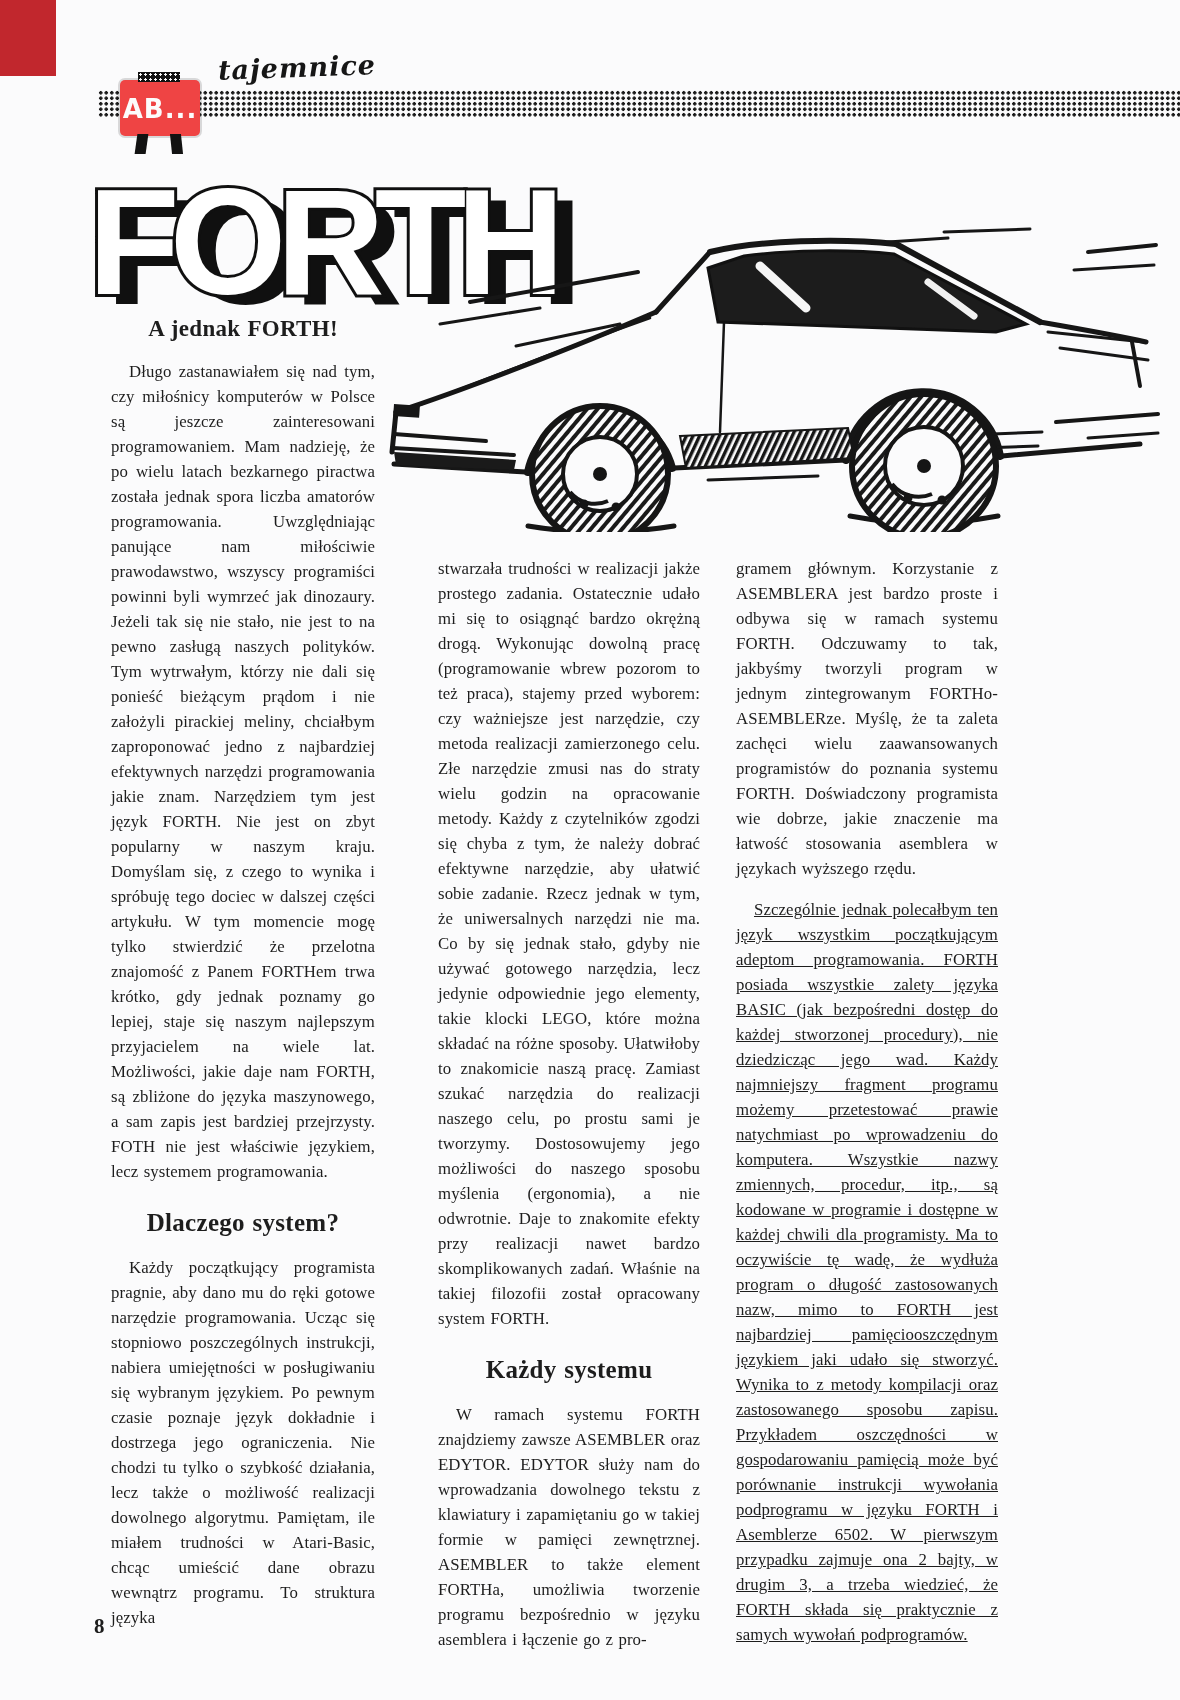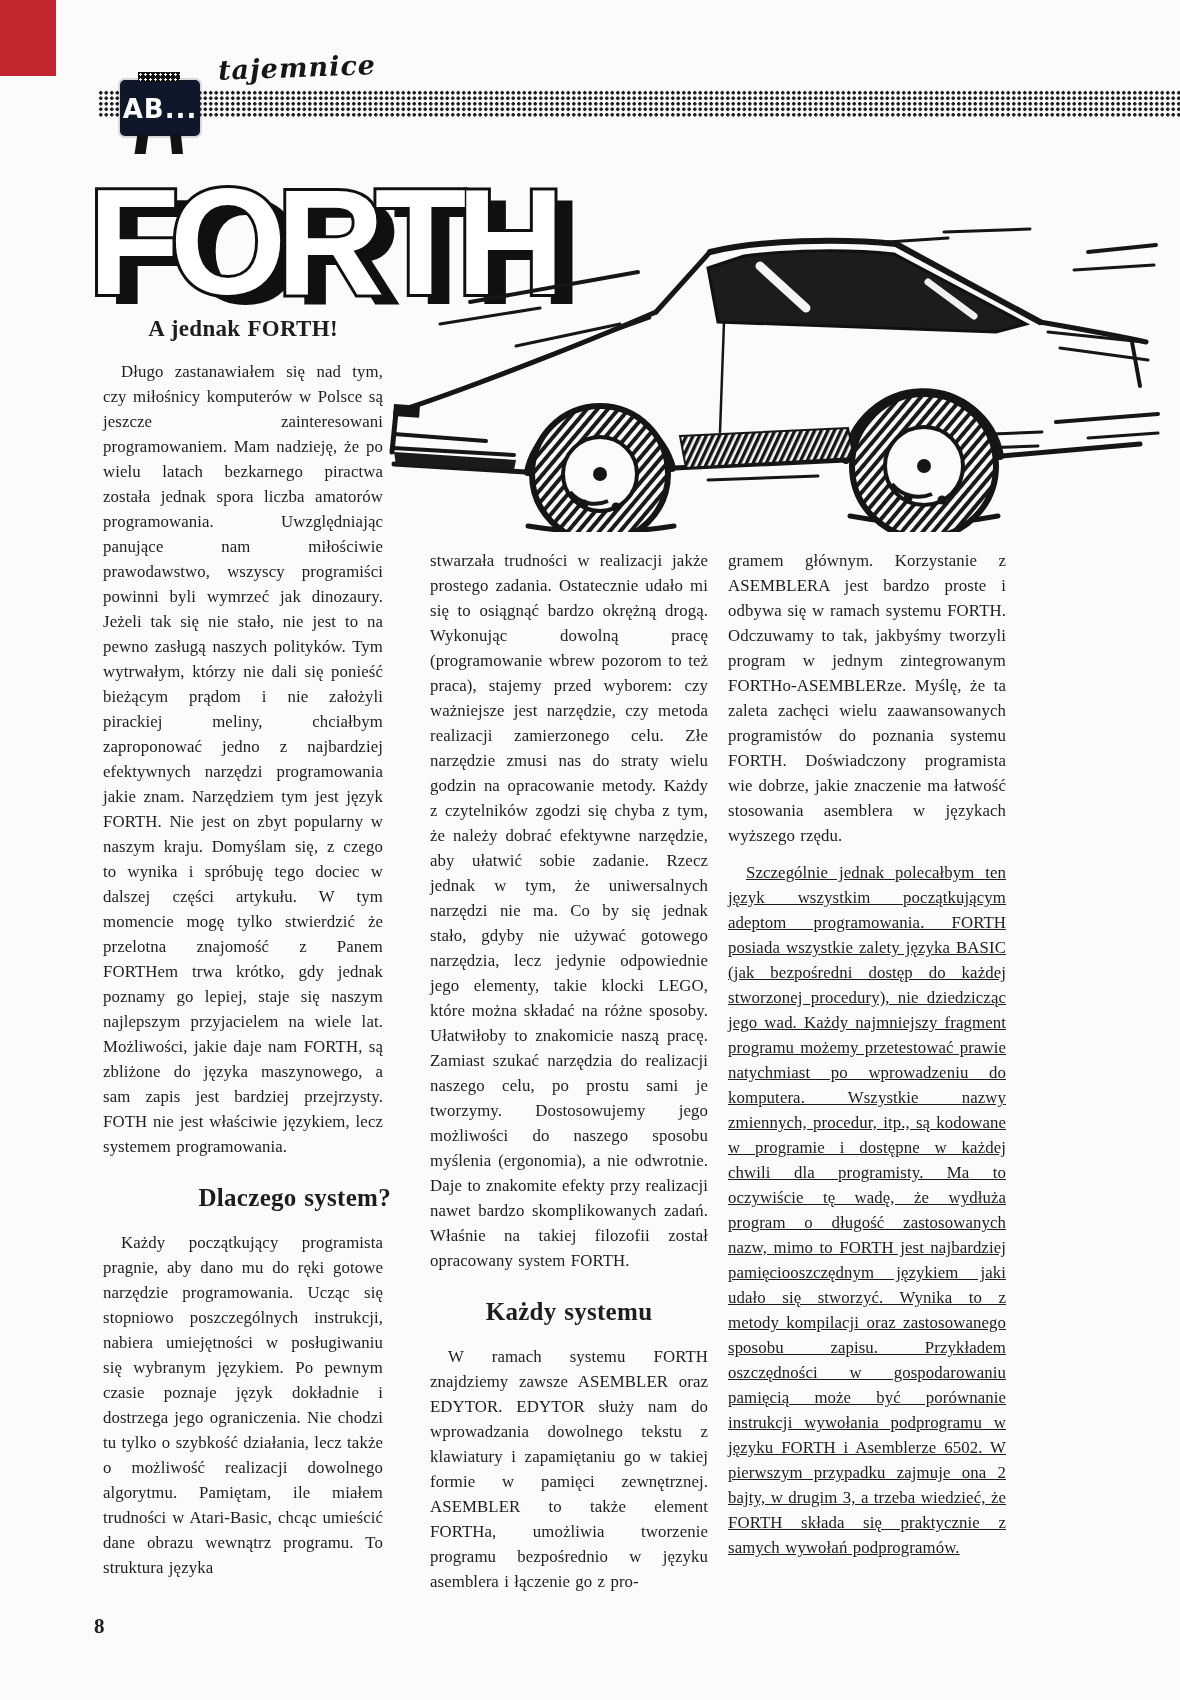--- a/index.html
+++ b/index.html
@@ -18,21 +18,21 @@
   }
   
   .halftone-bar{
     position:absolute;left:98px;top:90px;width:1082px;height:28px;
     background-image:radial-gradient(circle,#1b1b1b 1.45px,transparent 1.55px);
     background-size:5.5px 5.5px;
     background-color:transparent;
   }
   .badge{
     position:absolute;left:120px;top:80px;width:80px;height:56px;
-    background:#0f172a;border-radius:5px;
+    background:#ef4444;border-radius:5px;
     display:flex;align-items:center;justify-content:center;
     box-shadow:0 0 0 2px rgba(18,18,18,.15);
   }
   .badge-text{
     color:#fcfcfc;font-family:"DejaVu Sans", sans-serif;
     font-weight:bold;font-size:26px;letter-spacing:1px;line-height:1;
     padding-top:2px;
   }
   .badge-tab{
     position:absolute;left:18px;top:-8px;width:42px;height:10px;
@@ -53,29 +53,29 @@
     font-family:"DejaVu Serif", serif;font-style:italic;font-weight:bold;
     font-size:27px;color:#161616;transform:rotate(-2deg);
     letter-spacing:1px;
   }
   .logo-block{position:absolute;left:34px;top:0;z-index:1;}
   
   .title-wrap{position:absolute;left:78px;top:152px;width:580px;height:185px;}
   
   .col{position:absolute;text-align:justify;font-size:16.8px;line-height:25px;
        letter-spacing:.1px;word-spacing:1px;}
-  .col p{margin:8px;text-indent:18px;}
+  .col p{margin:16px;text-indent:18px;}
   .col p + p{margin-top:8px;text-decoration:underline;}
   .col .heading{
     font-weight:bold;text-align:center;text-indent:0;
     font-size:23px;letter-spacing:.3px;
   }
   .col1{left:95px;top:312px;width:296px;}
   .col1 .heading.first{margin:4px 0 18px 0;}
-  .col1 .heading.second{font-size:25px;margin:26px 0 20px 0;text-align:right;}
+  .col1 .heading.second{font-size:25px;margin:26px 0 20px 0;}
   .col2{left:422px;top:540px;width:294px;font-family:Liberation Serif, serif;}
   .col2 .heading{font-size:25px;margin:26px 0 20px 0;}
   .col3{left:720px;top:540px;width:294px;}
   .page-number{
     position:absolute;left:94px;top:1614px;
     font-weight:bold;font-size:21px;font-family:"Liberation Serif", serif;
   }
   .car-wrap{position:absolute;left:388px;top:220px;width:772px;height:312px;}
 </style>
 </head>

